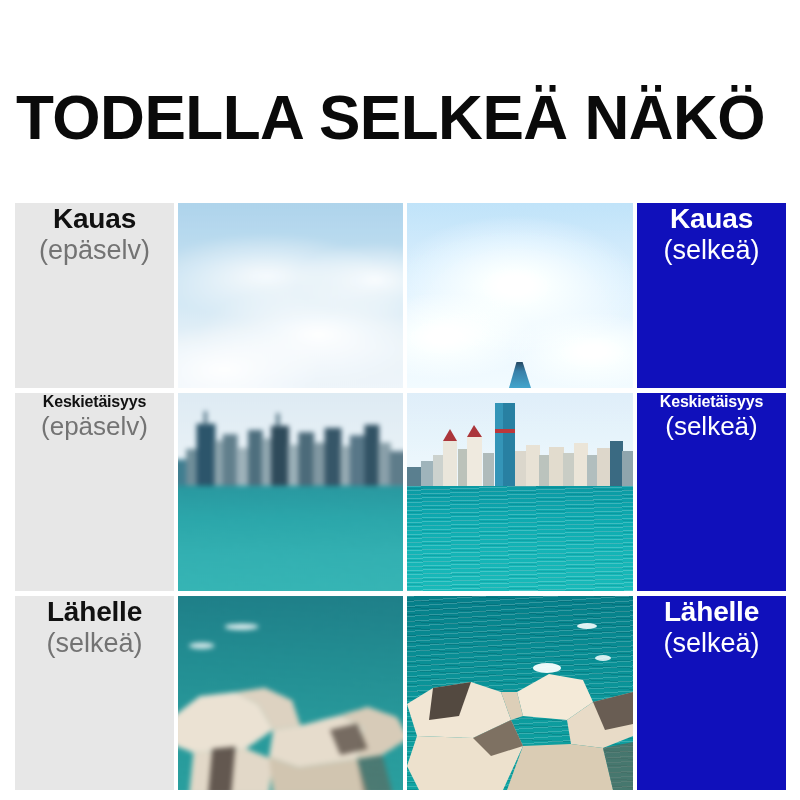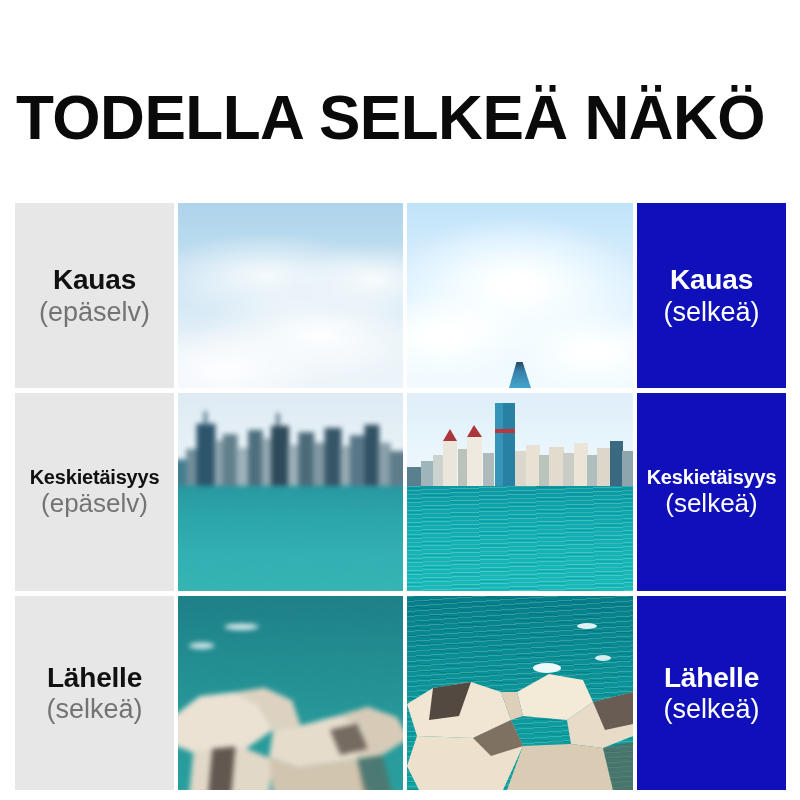--- a/index.html
+++ b/index.html
@@ -56,21 +56,21 @@
 
   .cell { position: relative; overflow: hidden; }
 
   .gap { background: #ffffff; }
 
   
   .label-cell {
     display: flex;
     flex-direction: column;
     align-items: center;
-    justify-content: center;
+    justify-content: flex-start;
     text-align: center;
     padding: 0 4px;
     box-sizing: border-box;
   }
   .label-left  { background: #e7e7e7; }
   .label-right { background: #1010bb; }
 
   .lbl-main {
     font-weight: 700;
     color: #111111;
@@ -81,21 +81,21 @@
     font-weight: 400;
     color: #737373;
     line-height: 1.12;
     margin-top: 1px;
   }
   .label-right .lbl-main,
   .label-right .lbl-sub { color: #ffffff; }
 
   .sz-lg .lbl-main { font-size: 28px; }
   .sz-lg .lbl-sub  { font-size: 27px; }
-  .sz-sm .lbl-main { font-size: 20px; }
+  .sz-sm .lbl-main { font-size: 16px; }
   .sz-sm .lbl-sub  { font-size: 26px; }
 
   
   .photo { position: relative; width: 100%; height: 100%; overflow: hidden; }
   .photo .scene {
     position: absolute;
     left: 0; top: 0;
     width: 100%; height: 100%;
   }
   

